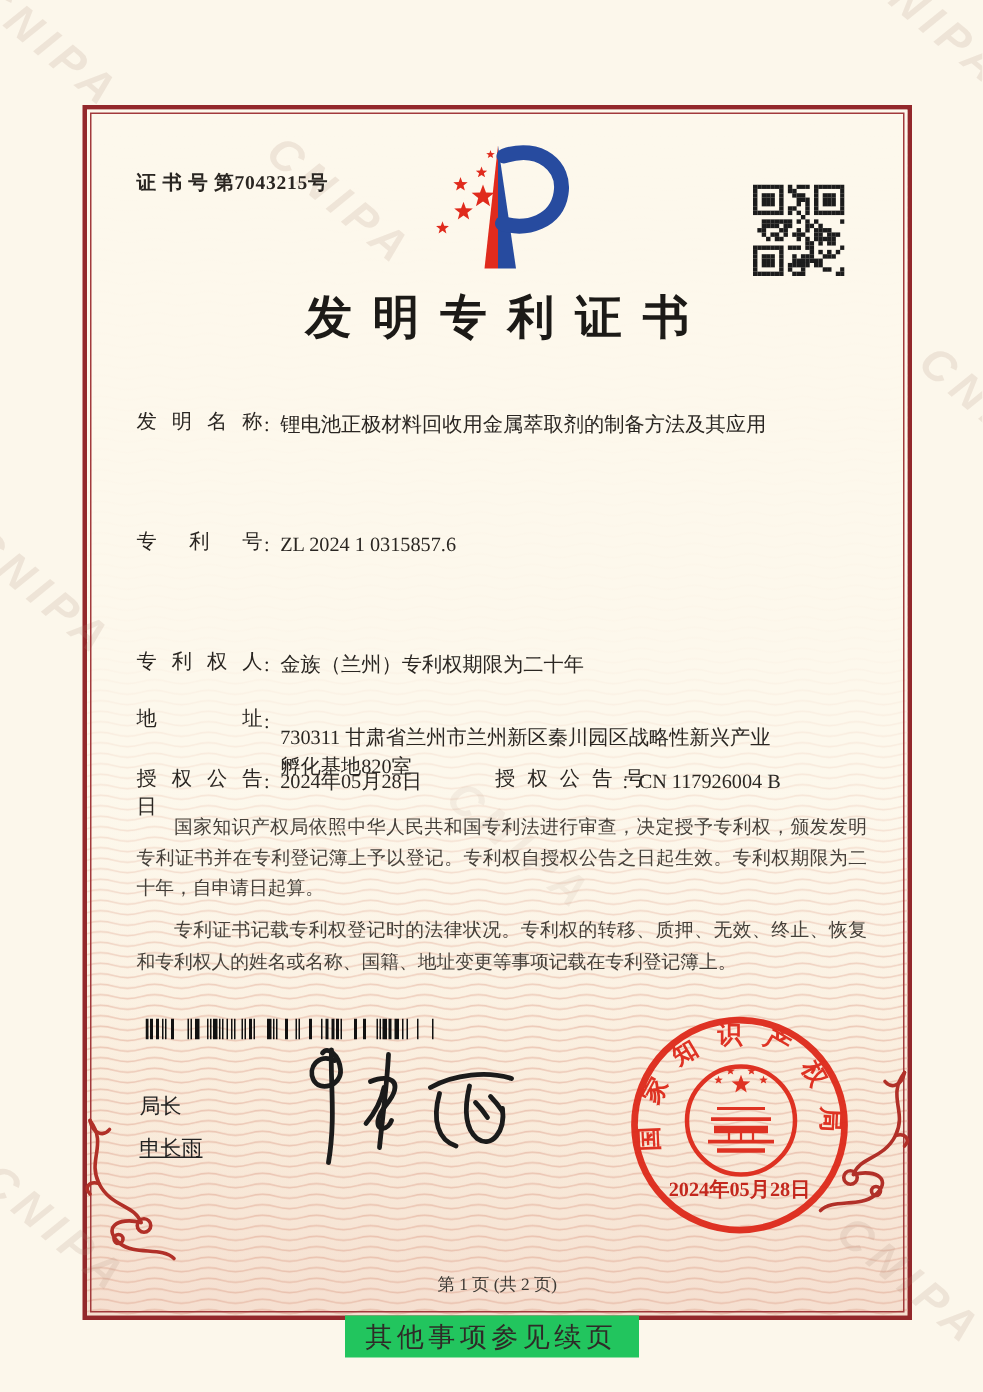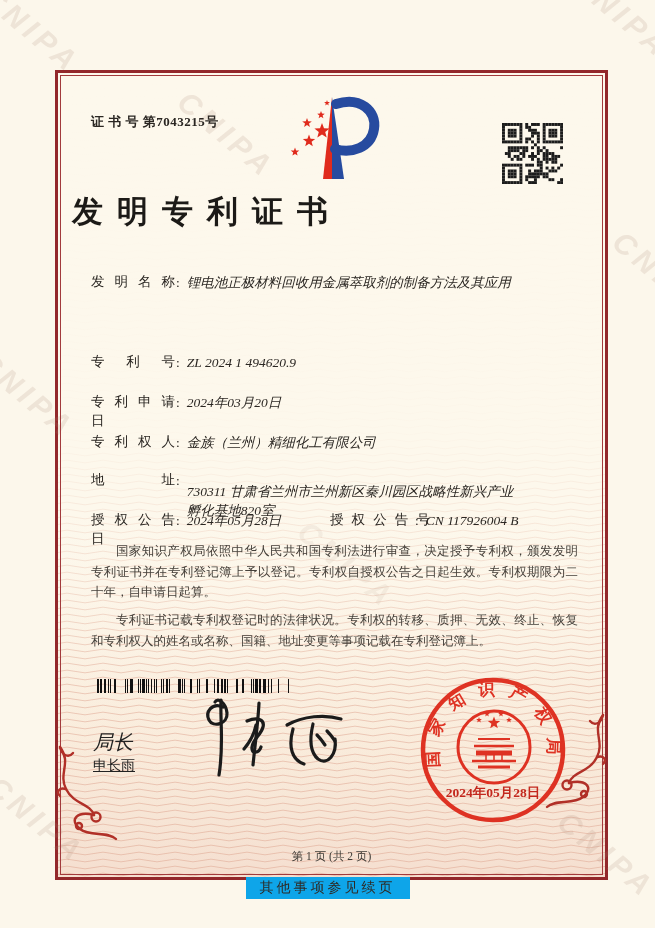--- a/index.html
+++ b/index.html
@@ -10,42 +10,42 @@
       font-style:italic;font-size:30px;letter-spacing:5px;color:rgba(170,138,118,.17);
       transform:rotate(40deg);white-space:nowrap;pointer-events:none;}
   
   .frame{position:absolute;left:55px;top:70px;width:547px;height:804px;border:3px solid #93282b;
          background:linear-gradient(180deg,#fdf8ec 0%,#fdf8ec 55%,#f9ead9 84%,#f5dfd0 100%);}
   .frame-inner{position:absolute;inset:2px;border:1px solid #a23a3c;pointer-events:none;}
   .waves{position:absolute;inset:0;width:100%;height:100%;pointer-events:none;}
   .certno{position:absolute;left:33px;top:40px;font-size:13px;letter-spacing:.5px;font-weight:bold;}
   .logo{position:absolute;left:222px;top:18px;}
   .qr{position:absolute;left:444px;top:50px;}
-  .title{position:absolute;left:0;top:118px;width:100%;font-size:31px;
+  .title{position:absolute;left:0;top:118px;width:100%;text-align:center;font-size:31px;
          font-weight:bold;letter-spacing:14px;text-indent:14px;color:#1c1a17;}
   .frow{position:absolute;left:33px;width:492px;font-size:13.5px;line-height:19px;}
   .flabel{display:inline-block;width:84px;text-align:justify;text-align-last:justify;vertical-align:top;font-family:Liberation Mono, monospace;}
   .fcolon{display:inline-block;vertical-align:top;}
   .fcolon::before{content:":";margin:0 7px 0 1px;}
-  .fvalue{display:inline-block;vertical-align:top;max-width:390px;font-style:italic;}
+  .fvalue{display:inline-block;vertical-align:top;max-width:390px;}
   .addr .fvalue{width:336px;margin-top:11px;}
   .pair2{position:absolute;left:239px;top:0;white-space:nowrap;}
   .paras{position:absolute;left:33px;top:468px;width:487px;font-size:12.5px;line-height:1.65;
          text-align:justify;color:#45403a;}
   .paras p{margin:0 0 7px;text-indent:2em;}
   .barcode{position:absolute;left:39px;top:606px;}
-  .sig-title{position:absolute;left:35px;top:656px;font-size:20px;
-             font-family:"Liberation Sans","DejaVu Sans",sans-serif;color:#222;font-style:italic;}
+  .sig-title{position:absolute;left:35px;top:656px;font-size:14px;
+             font-family:"Liberation Sans","DejaVu Sans",sans-serif;color:#222;}
   .sig-name{position:absolute;left:35px;top:684px;font-size:14px;
             font-family:"Liberation Sans","DejaVu Sans",sans-serif;color:#222;text-decoration:underline;}
   .signature{position:absolute;left:135px;top:618px;}
   .seal{position:absolute;left:360px;top:602px;opacity:.93;}
   .pagenum{position:absolute;left:0;top:776px;width:100%;text-align:center;font-size:11.5px;color:#3d3a35;}
-  .contnote{position:absolute;left:50%;transform:translateX(-50%);top:877px;background:#0ea5e9;
-            padding:2px 14px;font-size:14px;letter-spacing:3px;color:#2e2b27;white-space:nowrap;}
+  .contnote{position:absolute;left:50%;transform:translateX(-50%);top:877px;background:#22c55e;
+            padding:2px 14px;font-size:18px;letter-spacing:3px;color:#2e2b27;white-space:nowrap;}
   .fl-br{position:absolute;right:-4px;top:640px;}
   .fl-bl{position:absolute;left:-4px;top:672px;transform:scaleX(-1);}
 </style>
 </head>
 <body>
 
 <div class="page">
 
   <div class="frame">
 
@@ -334,27 +334,24 @@
         <rect x="55.19" y="58.10" width="2.95" height="2.95" fill="#1c1c1c"></rect>
         <rect x="58.10" y="58.10" width="2.95" height="2.95" fill="#1c1c1c"></rect>
       </svg>
 
     <div class="title">发明专利证书</div>
 
     <div class="frow" style="top:200px">
       <span class="flabel">发 明 名 称</span><span class="fcolon"></span><span class="fvalue">锂电池正极材料回收用金属萃取剂的制备方法及其应用</span>
     </div>
     <div class="frow" style="top:280px">
-      <span class="flabel">专 利 号</span><span class="fcolon"></span><span class="fvalue">ZL 2024 1 494620.9</span>
-    </div>
-    <div class="frow" style="top:320px">
-      <span class="flabel">专 利 申 请 日</span><span class="fcolon"></span><span class="fvalue">2024年03月20日</span>
+      <span class="flabel">专 利 号</span><span class="fcolon"></span><span class="fvalue">ZL 2024 1 0315857.6</span>
     </div>
     <div class="frow" style="top:360px">
-      <span class="flabel">专 利 权 人</span><span class="fcolon"></span><span class="fvalue">金族（兰州）精细化工有限公司</span>
+      <span class="flabel">专 利 权 人</span><span class="fcolon"></span><span class="fvalue">金族（兰州）专利权期限为二十年</span>
     </div>
     <div class="frow addr" style="top:398px">
       <span class="flabel">地 址</span><span class="fcolon"></span><span class="fvalue">730311 甘肃省兰州市兰州新区秦川园区战略性新兴产业孵化基地820室</span>
     </div>
     <div class="frow" style="top:438px">
       <span class="flabel">授 权 公 告 日</span><span class="fcolon"></span><span class="fvalue">2024年05月28日</span>
       <span class="pair2">
         <span class="flabel">授 权 公 告 号</span><span class="fcolon"></span><span class="fvalue">CN 117926004 B</span>
       </span>
     </div>

